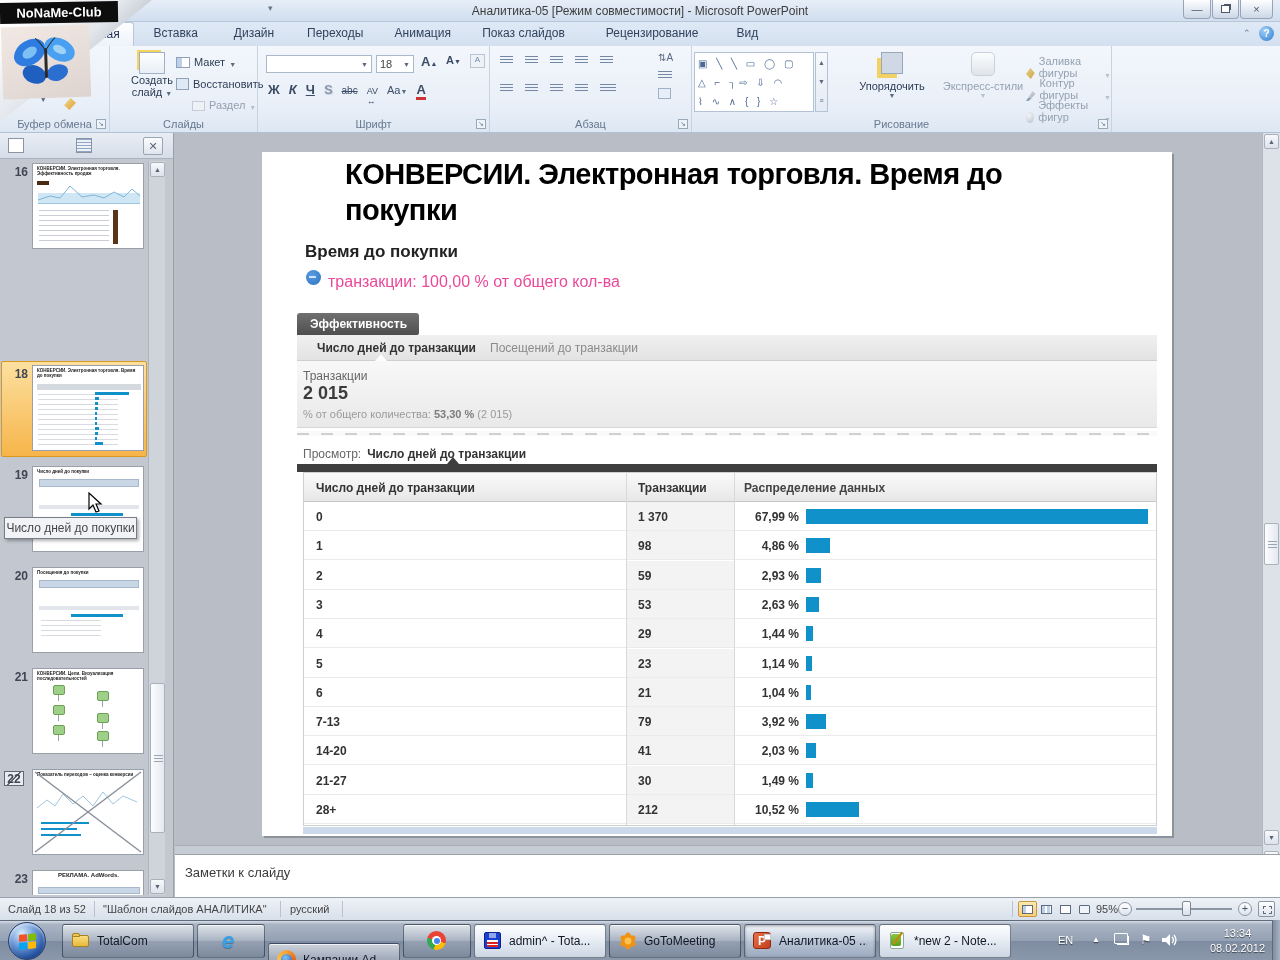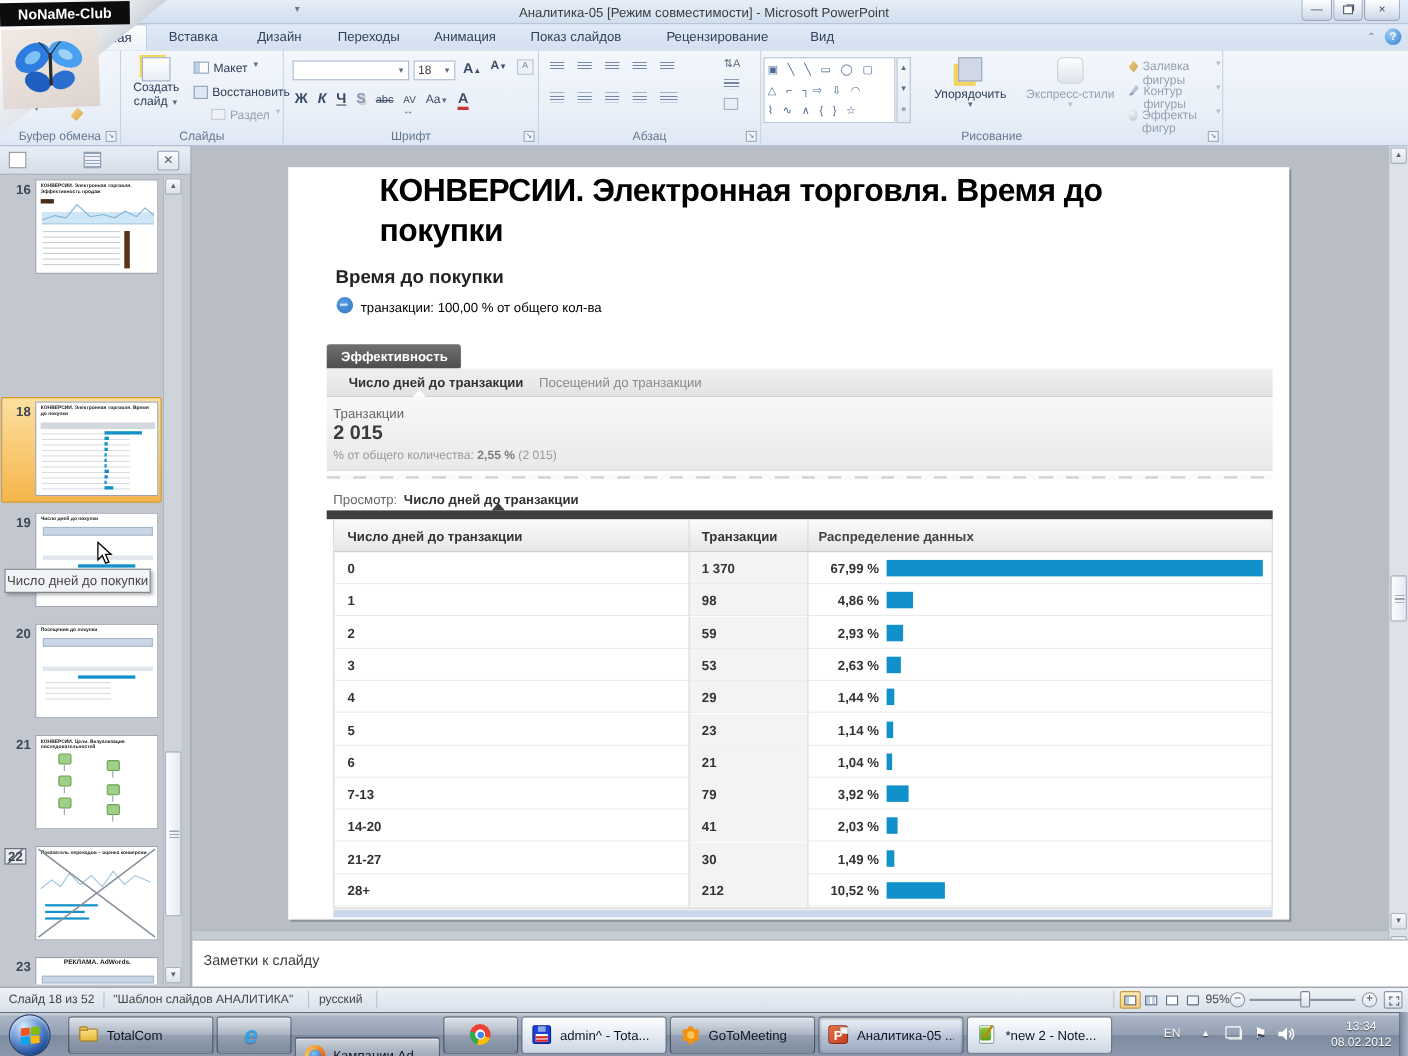--- a/index.html
+++ b/index.html
@@ -29,22 +29,22 @@
     background:radial-gradient(circle at 35% 30%,#9fd0f5,#2f7cd1); color:#fff; font-weight:bold; font-size:10px;
     display:flex; align-items:center; justify-content:center; }
 
   
   #ribbon { position:absolute; left:0; top:46px; width:1280px; height:87px;
     background:linear-gradient(#f3f7fc,#e9eff8 70%,#dde7f3); border-bottom:1px solid #b4c1d4; }
   .rgroup { position:absolute; top:0; height:86px; border-right:1px solid #c8d3e2; }
   .rgroup-label { position:absolute; bottom:2px; left:0; right:0; text-align:center; font-size:11px; color:#67788f; }
   .launcher { position:absolute; right:3px; bottom:3px; width:10px; height:10px; border:1px solid #9aa8bc;
     color:#67788f; font-size:7px; line-height:8px; text-align:center; background:#eef3f9; }
-  .bigbtn { position:absolute; display:flex; flex-direction:column; align-items:center; font-size:11px; color:#2c3c55; text-align:center; }
-  .smallbtn { position:absolute; display:flex; align-items:flex-start; gap:4px; font-size:11px; color:#2c3c55; }
+  .bigbtn { position:absolute; display:flex; flex-direction:column; align-items:center; font-size:11px; color:#2c3c55; text-align:center;margin-left:10px; }
+  .smallbtn { position:absolute; display:flex; align-items:flex-end; gap:4px; font-size:11px; color:#2c3c55; }
   .gray { color:#95a1b1; }
   .caret { font-size:7px; color:#5a6a82; }
   .icon16 { width:16px; height:16px; display:inline-block; }
   .hbars { width:13px; height:9px; background:repeating-linear-gradient(#7488a6 0 1px,transparent 1px 3px); }
   .fontbox { position:absolute; height:18px; background:#fff; border:1px solid #aab8cc; color:#444;
     display:flex; align-items:center; justify-content:space-between; padding:0 3px; font-size:11px; }
   .fletter { font-size:13px; font-weight:bold; color:#3c4c66; }
   .shapesbox { position:absolute; left:694px; top:6px; width:120px; height:60px; background:#fff;
     border:1px solid #b4c2d6; font-size:10px; color:#4d6a96; padding:1px 3px; line-height:19px; letter-spacing:3px; }
   .shapescroll { position:absolute; left:815px; top:6px; width:13px; height:60px; border:1px solid #b4c2d6;
@@ -91,21 +91,21 @@
     box-shadow:2px 2px 0 #8d939c; overflow:hidden; }
   #slide-title { position:absolute; left:83px; top:4px; width:760px; font-weight:bold; font-size:29px;
     line-height:36px; color:#000; letter-spacing:-.5px; }
 
   
   #ga { position:absolute; left:35px; top:88px; width:860px; height:545px; font-family:"Liberation Sans",sans-serif; }
   #ga-header { position:absolute; left:8px; top:2px; font-size:17px; font-weight:bold; color:#222; }
   #ga-legend-dot { position:absolute; left:9px; top:30px; width:15px; height:15px; border-radius:50%;
     background:radial-gradient(circle at 40% 35%,#5a9ce0,#2a72c2); }
   #ga-legend-dot::after { content:""; position:absolute; left:3px; top:6px; width:7px; height:2px; background:#cfe2f5; }
-  #ga-legend { position:absolute; left:31px; top:33px; font-size:12px; color:#000000; }
+  #ga-legend { position:absolute; left:31px; top:33px; font-size:16px; color:#ec4899; }
   #ga-tab { position:absolute; left:0; top:73px; width:122px; height:22px; border-radius:3px 3px 2px 0;
     background:linear-gradient(#707070,#4e4e4e); color:#fff; font-weight:bold; font-size:12px; line-height:22px; padding-left:13px; }
   #ga-subtabs { position:absolute; left:0; top:95px; width:860px; height:26px;
     background:linear-gradient(#f0f0f0,#e3e3e3); border-bottom:1px solid #cfcfcf; }
   #subtab-active { position:absolute; left:20px; top:6px; font-weight:bold; font-size:12px; color:#333; }
   #subtab-notch { position:absolute; left:78px; bottom:-1px; width:0; height:0;
     border-left:6px solid transparent; border-right:6px solid transparent; border-bottom:7px solid #fdfdfd; }
   #subtab-inactive { position:absolute; left:193px; top:6px; font-size:12px; color:#8a8a8a; }
   #ga-stats { position:absolute; left:0; top:121px; width:860px; height:67px;
     background:linear-gradient(#f8f8f8,#e9e9e9); border-bottom:1px solid #d7d7d7; }
@@ -517,21 +517,21 @@
         <div id="ga-legend">транзакции: 100,00 % от общего кол-ва</div>
         <div id="ga-tab">Эффективность</div>
         <div id="ga-subtabs">
           <span id="subtab-active">Число дней до транзакции</span>
           <span id="subtab-inactive">Посещений до транзакции</span>
           <span id="subtab-notch"></span>
         </div>
         <div id="ga-stats">
           <div id="metric-label">Транзакции</div>
           <div id="metric-value">2 015</div>
-          <div id="metric-note"><span>% от общего количества: </span><b>2,55 %</b><span> (2 015)</span></div>
+          <div id="metric-note"><span>% от общего количества: </span><b>53,30 %</b><span> (2 015)</span></div>
         </div>
         <div id="ga-dashes"></div>
         <div id="ga-view"><span>Просмотр:</span><b>Число дней до транзакции</b></div>
         <div id="ga-darkbar"></div>
         <div id="ga-table">
           <div id="ga-thead">
             <span class="ga-days" style="top:8px;">Число дней до транзакции</span>
             <span class="ga-trans" style="top:8px;">Транзакции</span>
             <span style="position:absolute;left:440px;top:8px;font-weight:bold;">Распределение данных</span>
           </div>

